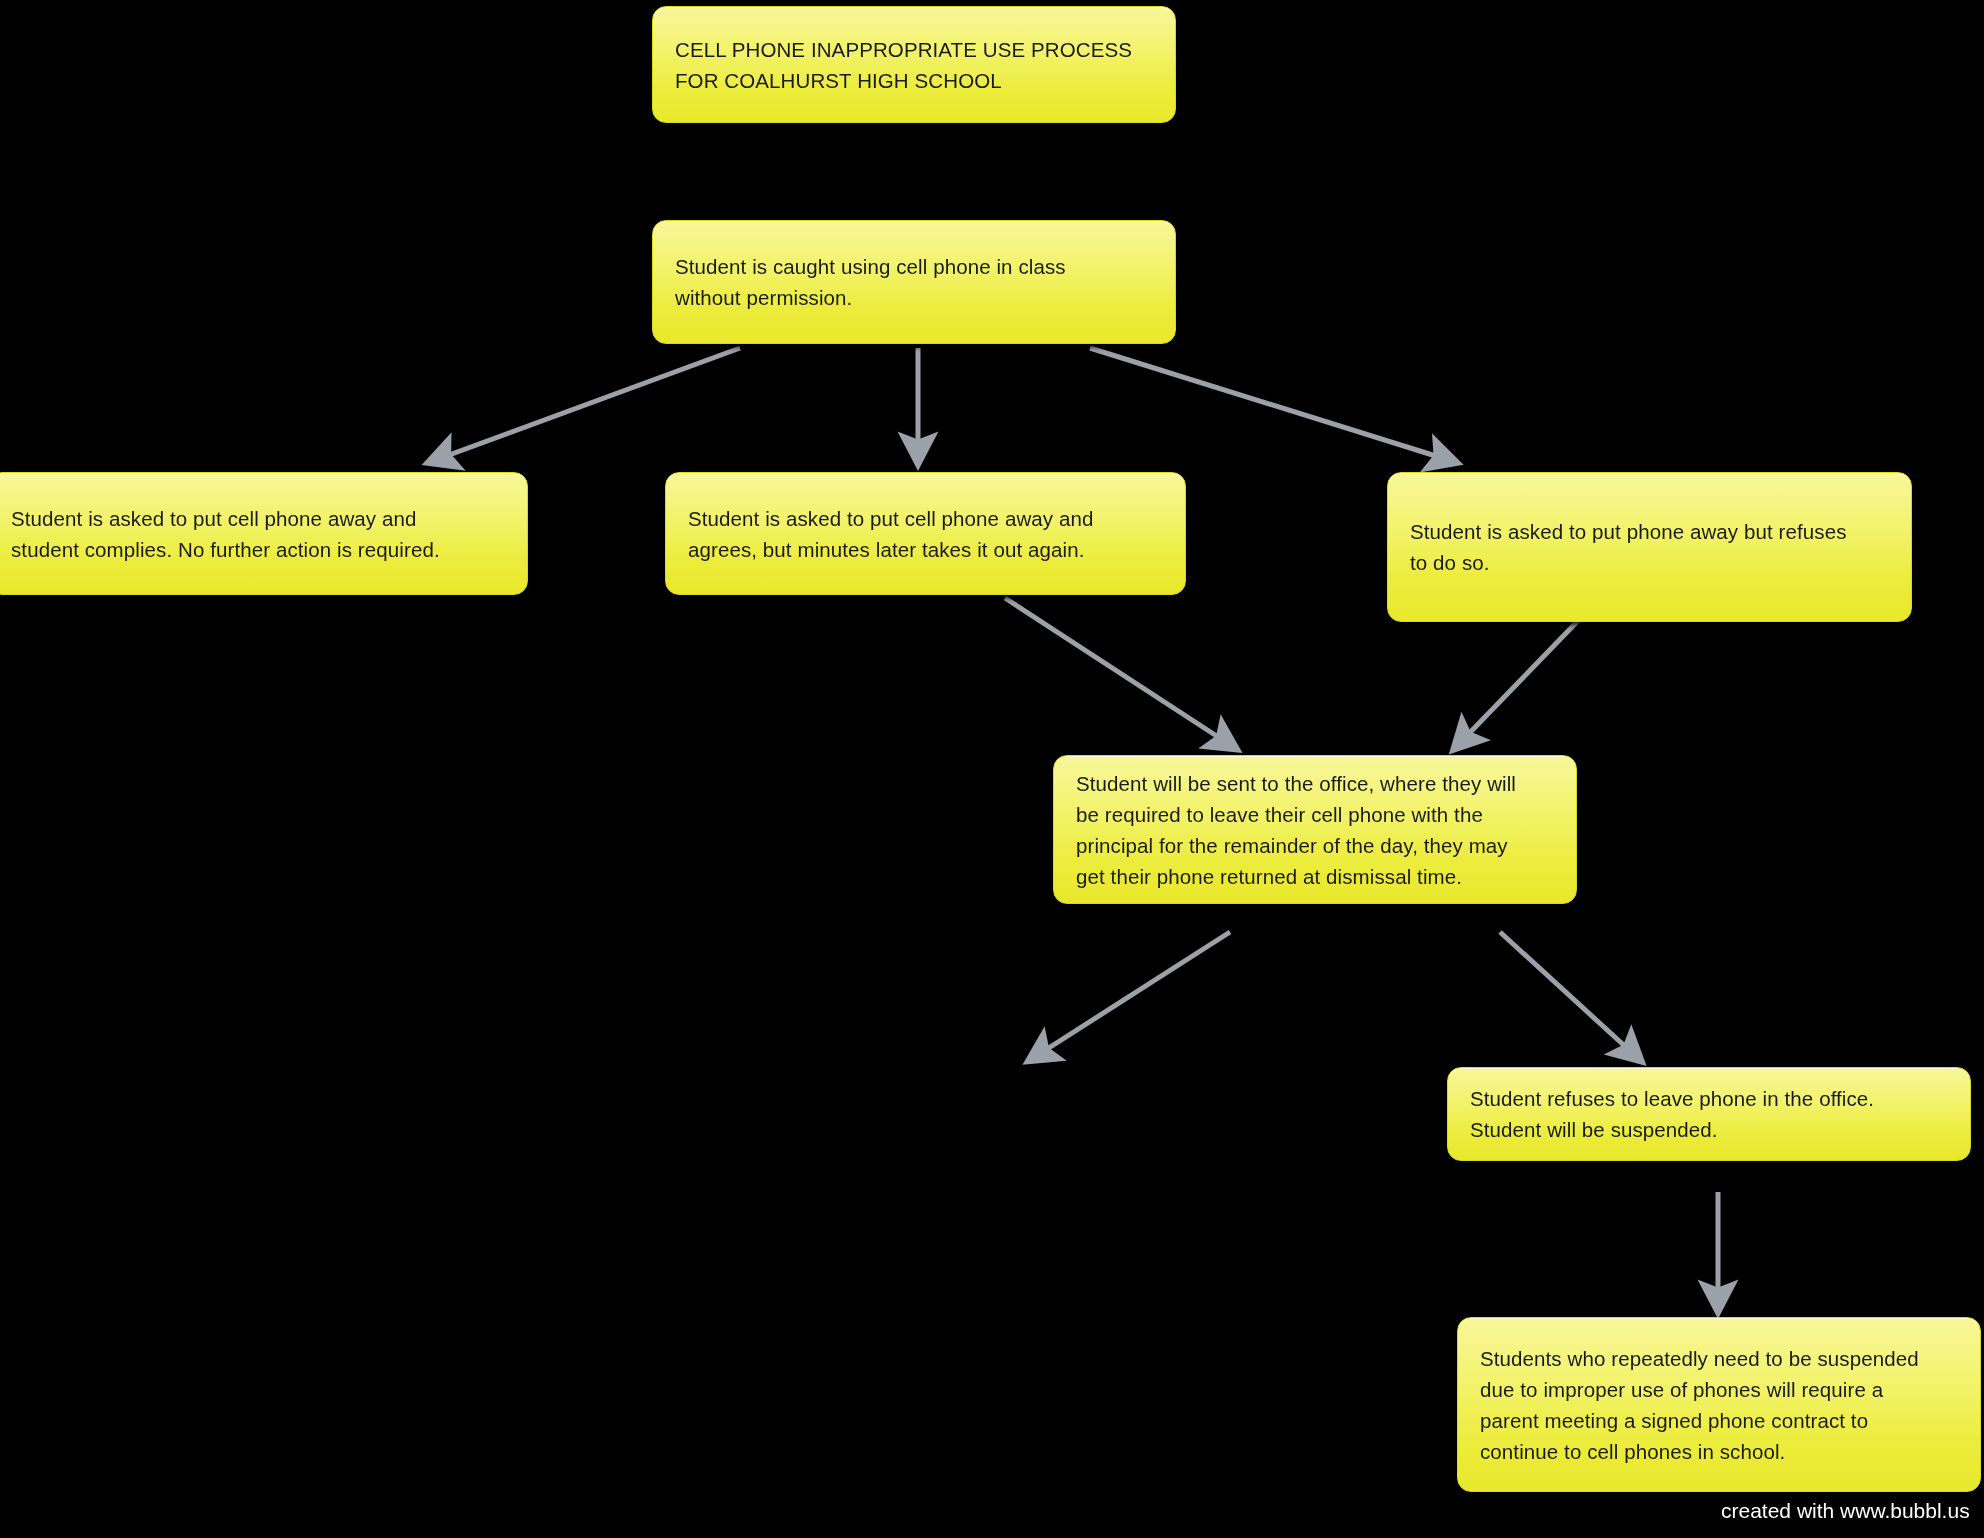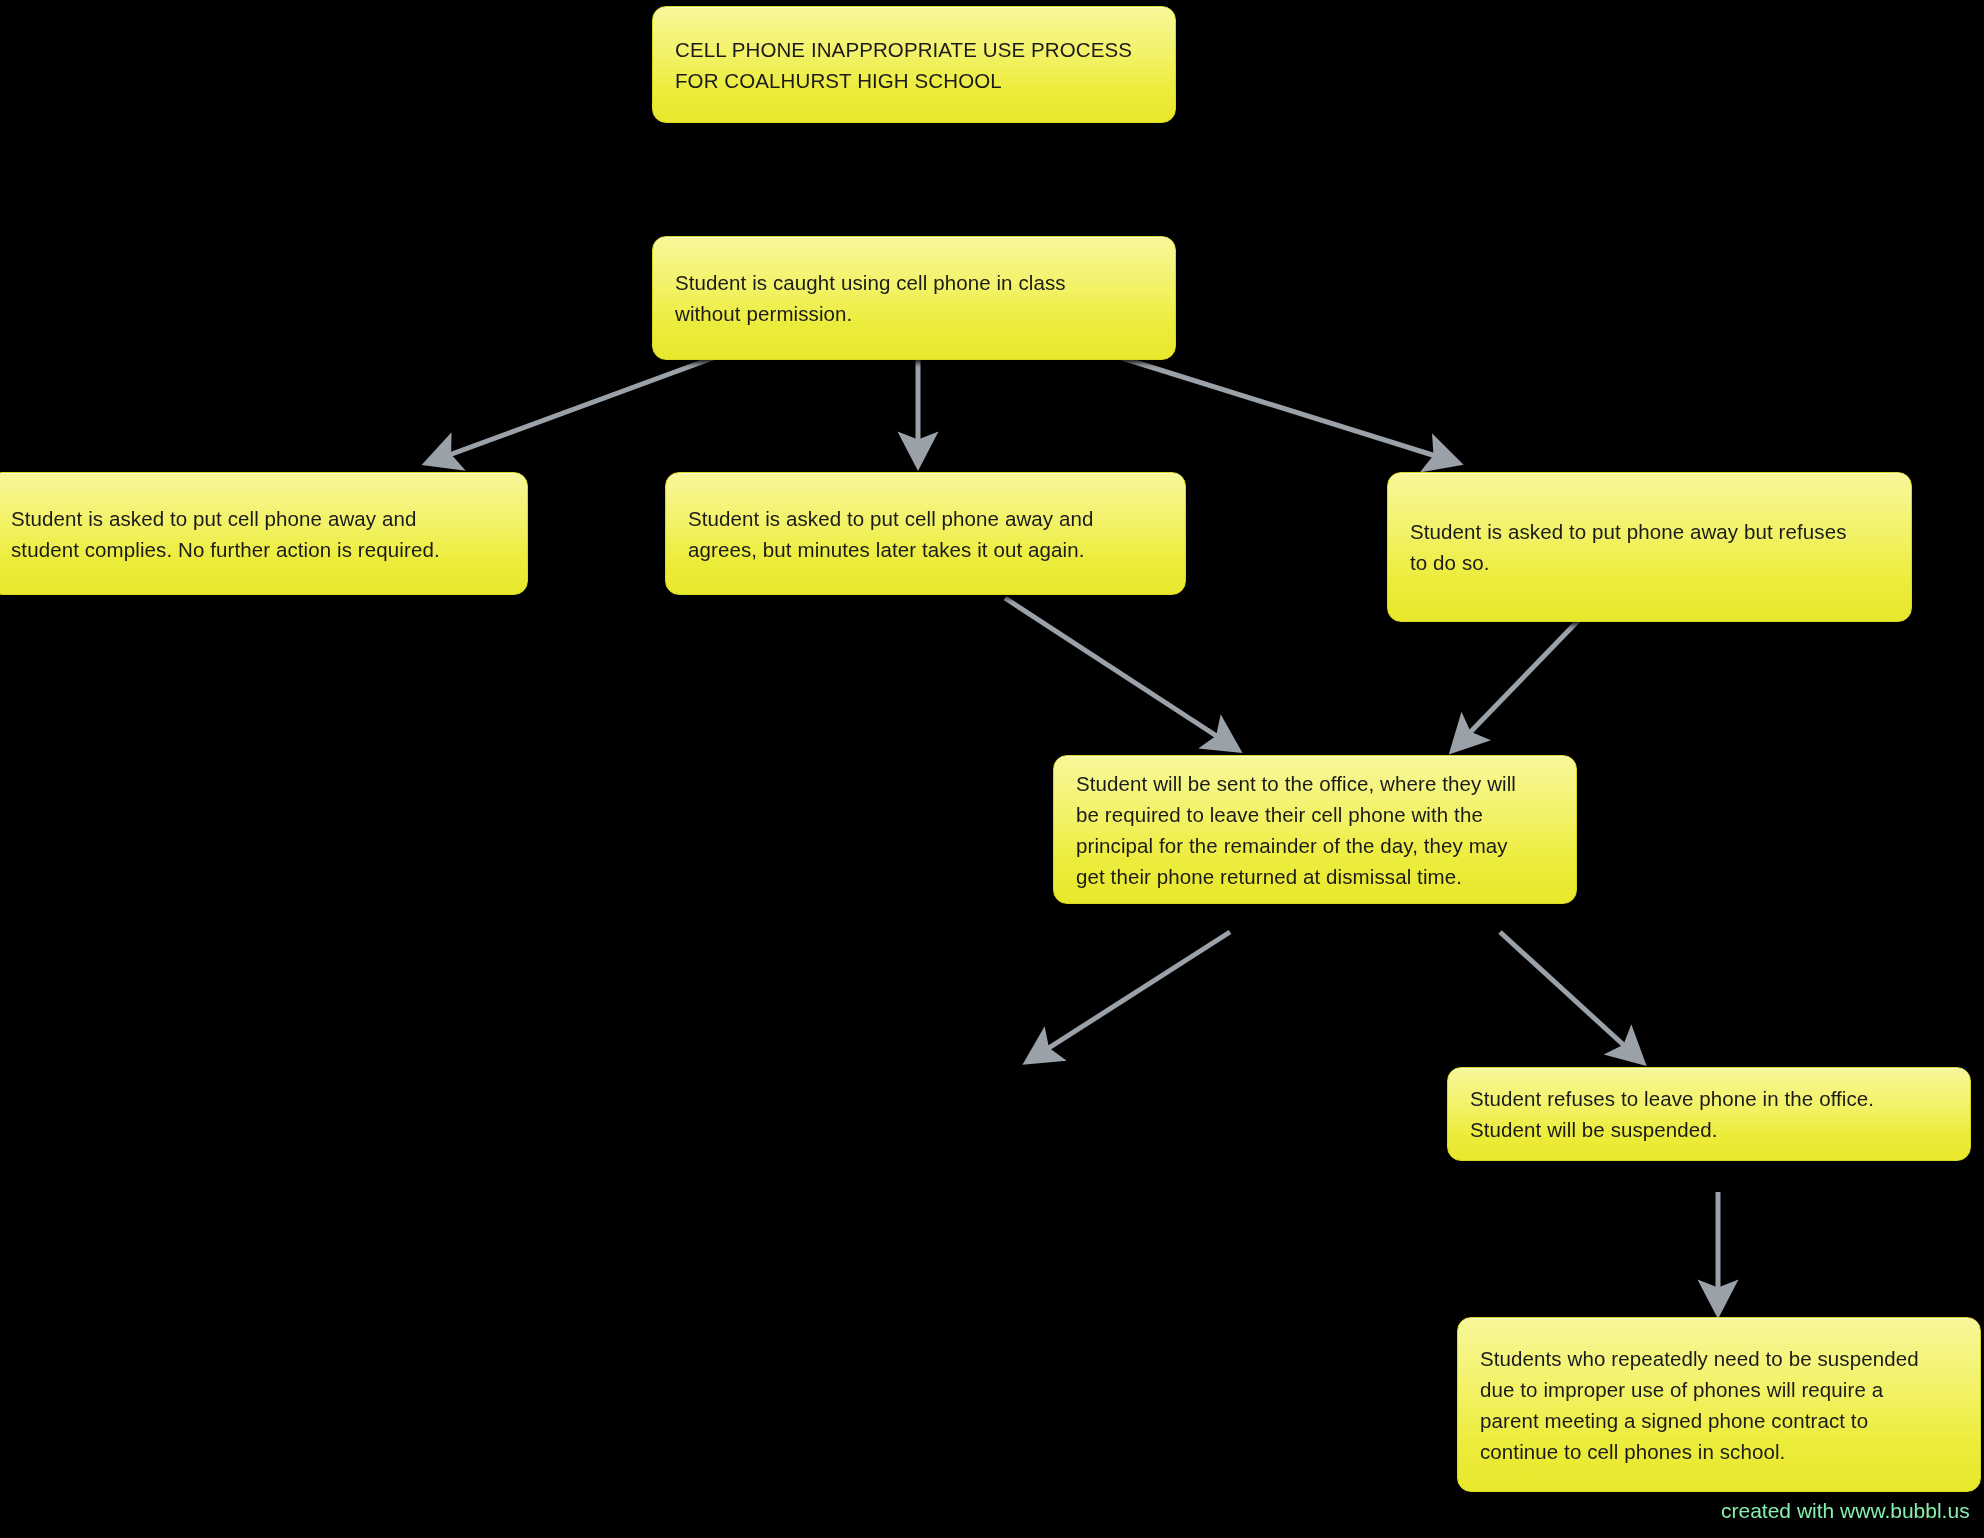--- a/index.html
+++ b/index.html
@@ -53,21 +53,21 @@
     letter-spacing: 0.1px;
     white-space: pre-line;
     text-align: left;
   }
   .node.title-node .label {
     font-size: 20.5px;
     line-height: 31px;
   }
   .footer {
     position: absolute;
-    color: #86efac;
+    color: #ffffff;
     font-size: 21px;
     line-height: 26px;
     white-space: nowrap;
     z-index: 3;
   }
 </style>
 </head>
 <body>
 
 <div id="canvas">
@@ -94,21 +94,21 @@
     <line x1="1500" y1="932" x2="1640" y2="1060" stroke="#9ba1a9" stroke-width="5" marker-end="url(#arrowhead)"></line>
 
     <line x1="1718" y1="1192" x2="1718" y2="1310" stroke="#9ba1a9" stroke-width="5" marker-end="url(#arrowhead)"></line>
   </svg>
 
   <div class="node title-node" style="left:652px; top:6px; width:524px; height:117px;">
     <span class="label">CELL PHONE INAPPROPRIATE USE PROCESS
 FOR COALHURST HIGH SCHOOL</span>
   </div>
 
-  <div class="node" style="left:652px; top:236px; width:524px; height:124px;">
+  <div class="node" style="left:652px; top:220px; width:524px; height:124px;">
     <span class="label">Student is caught using cell phone in class
 without permission.</span>
   </div>
 
   <div class="node" style="left:-12px; top:472px; width:540px; height:123px;">
     <span class="label">Student is asked to put cell phone away and
 student complies. No further action is required.</span>
   </div>
 
   <div class="node" style="left:665px; top:472px; width:521px; height:123px;">

